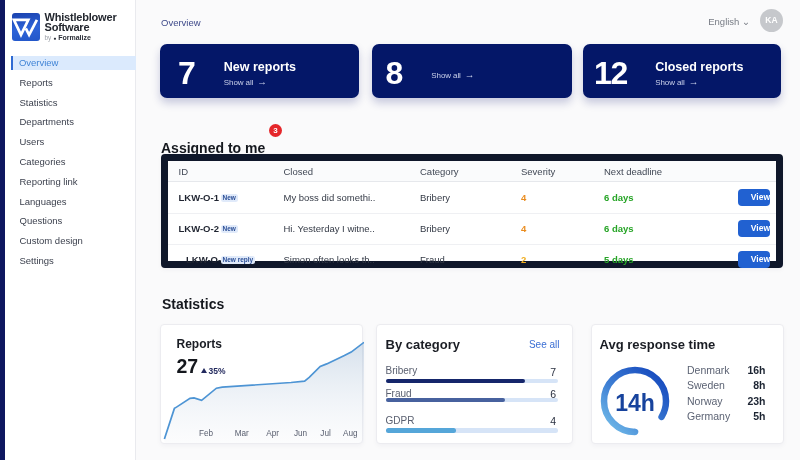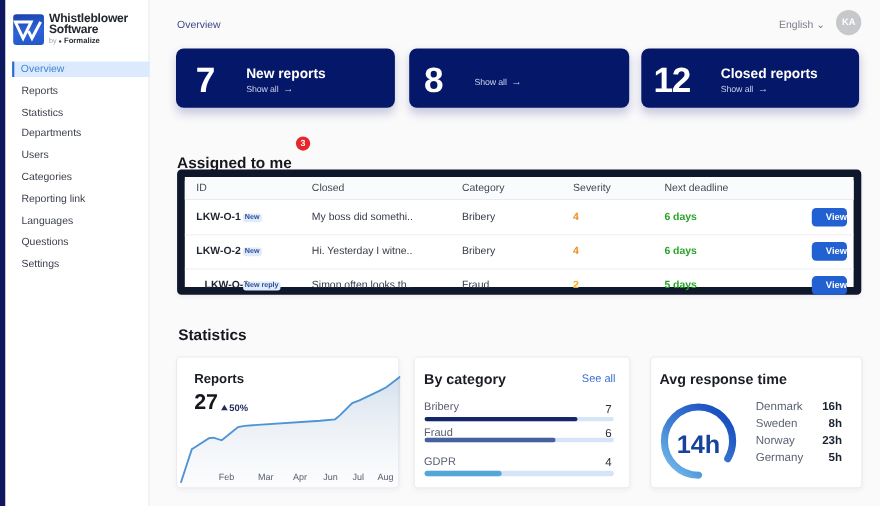--- a/index.html
+++ b/index.html
@@ -66,20 +66,21 @@
   <div id="menu" class="abs">
     <div class="mi active">Overview</div>
     <div class="mi">Reports</div>
     <div class="mi">Statistics</div>
     <div class="mi">Departments</div>
     <div class="mi">Users</div>
     <div class="mi">Categories</div>
     <div class="mi">Reporting link</div>
     <div class="mi">Languages</div>
     <div class="mi">Questions</div>
+    <div class="mi">Custom design</div>
     <div class="mi">Settings</div>
   </div>
 </div>
 
 <div id="tb-title" class="abs">Overview</div>
 <div id="tb-lang" class="abs">English ⌄</div>
 <div id="avatar" class="abs">KA</div>
 
 <div class="ncard abs" style="left:160px; width:199px;">
   <div class="num">7</div>
@@ -159,21 +160,21 @@
     <text x="45" y="111" font-size="8.2" fill="#5a6070" text-anchor="middle">Feb</text>
     <text x="80.7" y="111" font-size="8.2" fill="#5a6070" text-anchor="middle">Mar</text>
     <text x="111.7" y="111" font-size="8.2" fill="#5a6070" text-anchor="middle">Apr</text>
     <text x="139.5" y="111" font-size="8.2" fill="#5a6070" text-anchor="middle">Jun</text>
     <text x="164.6" y="111" font-size="8.2" fill="#5a6070" text-anchor="middle">Jul</text>
     <text x="189.4" y="111" font-size="8.2" fill="#5a6070" text-anchor="middle">Aug</text>
   </svg>
   <div style="position:absolute; left:15.5px; top:12.5px; font-size:12px; font-weight:700; color:#1a1d24;">Reports</div>
   <div style="position:absolute; left:15.5px; top:30px; font-size:19.5px; font-weight:700; color:#14171d;">27</div>
   <div style="position:absolute; left:39.5px; top:43px; width:0; height:0; border-left:3.8px solid transparent; border-right:3.8px solid transparent; border-bottom:5px solid #232a5e;"></div>
-    <div style="position:absolute; left:47.5px; top:41px; font-size:8.5px; font-weight:700; color:#232a5e;">50%</div>
+    <div style="position:absolute; left:47.5px; top:41px; font-size:8.5px; font-weight:700; color:#232a5e;">35%</div>
 </div>
 
 <div class="scard abs" style="left:376px; width:197px;">
   <div style="position:absolute; left:8.5px; top:12.5px; font-size:13px; font-weight:700; color:#1a1d24;">By category</div>
   <div style="position:absolute; right:12.5px; top:14.5px; font-size:10px; color:#3b6fd4;">See all</div>
   <div style="position:absolute; left:8.5px; top:40px; font-size:10px; color:#5a6070;">Bribery</div>
   <div style="position:absolute; right:16px; top:41px; font-size:10.5px; font-weight:400; color:#2a3040;">7</div>
   <div style="position:absolute; left:8.5px; top:54px; width:172.6px; height:4.5px; border-radius:3px; background:#d6e4f7;">
       <div style="width:81%; height:100%; border-radius:3px; background:#15266b;"></div>
     </div>

